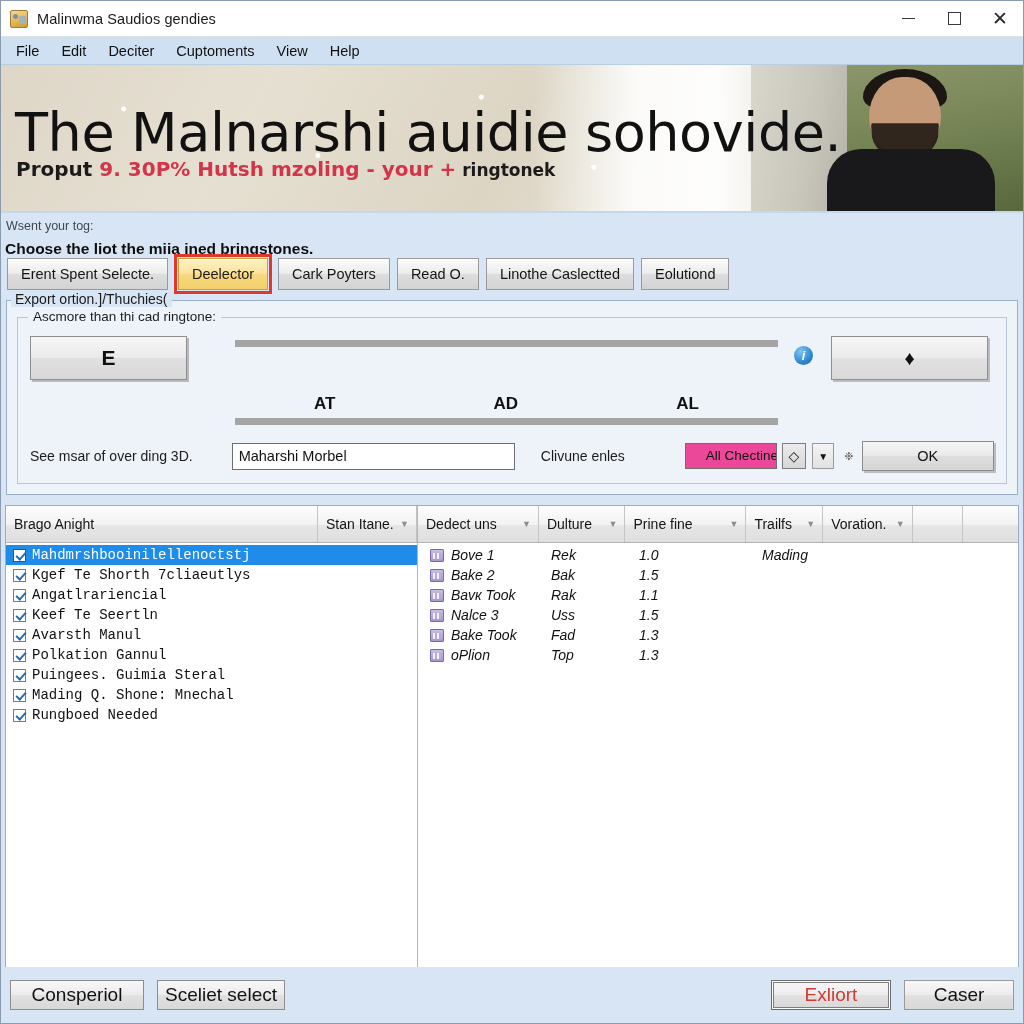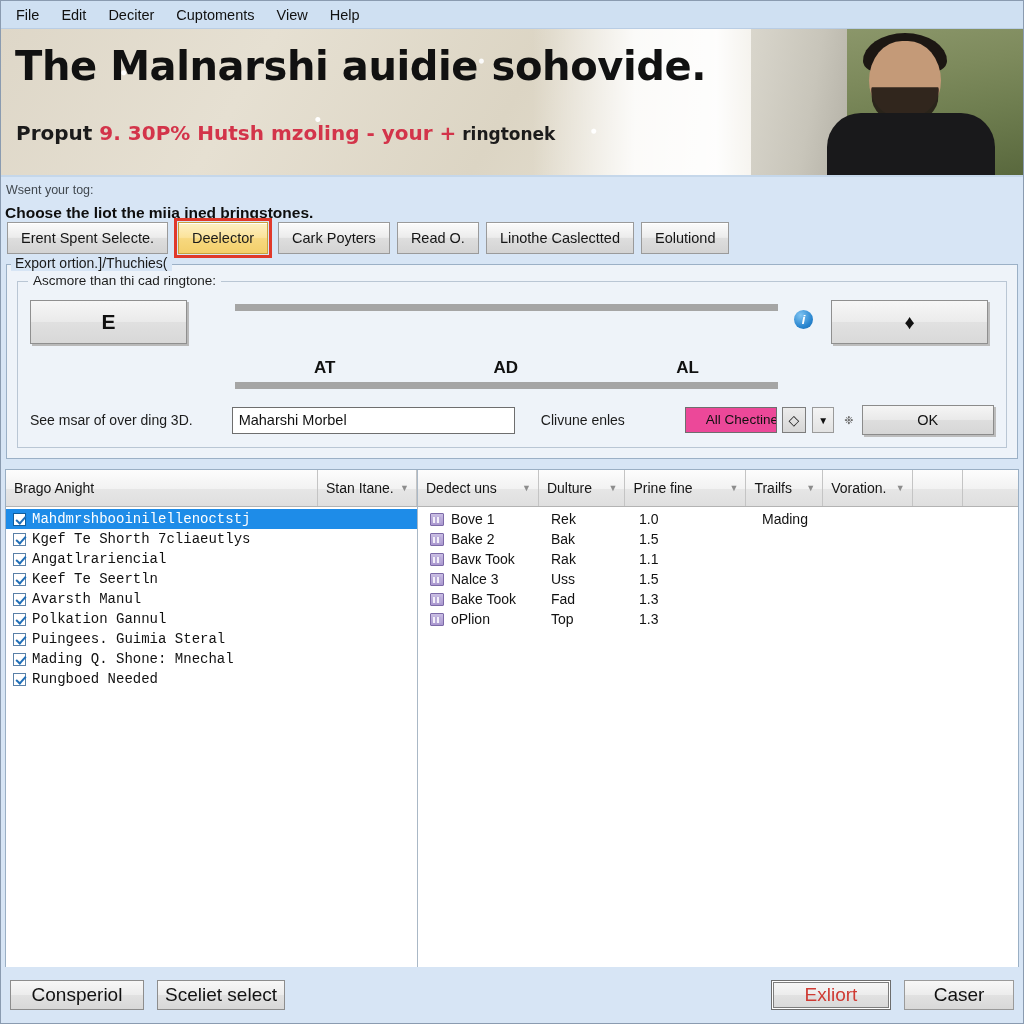--- a/index.html
+++ b/index.html
@@ -99,22 +99,22 @@
     position:absolute; left:120px; top:52px; width:68px; height:44px;
     background:#241c16; border-radius: 18% 18% 50% 50% / 22% 22% 70% 70%;
     clip-path: polygon(0 14%, 100% 14%, 96% 100%, 4% 100%);
     opacity:.92;
   }
   .bp-body {
     position:absolute; left:76px; top:84px; width:168px; height:80px;
     background:#19191b; border-radius: 34px 34px 0 0;
   }
   .banner-h1 {
-    position: absolute; left: 14px; top: 14px;
-    font-size: 40px; font-weight: 700; color: #111; letter-spacing: -0.4px;
+    position: absolute; left: 14px; top: 36px;
+    font-size: 54px; font-weight: 400; color: #111; letter-spacing: -0.4px;
     font-family: "DejaVu Sans", sans-serif;
     white-space: nowrap;
   }
   .banner-sub {
     position: absolute; left: 15px; top: 92px;
     font-size: 20px; font-weight: 700; color: #1b1b1b;
     font-family: "DejaVu Sans", sans-serif;
     white-space: nowrap;
   }
   .banner-sub .hl { color: #d3344a; }
@@ -281,21 +281,21 @@
   }
   .cbox:after {
     content: "";
     position: absolute; left: 3.5px; top: 0.5px;
     width: 4px; height: 8px;
     border: solid #1f6fb8; border-width: 0 2px 2px 0;
     transform: rotate(42deg);
   }
   .chkrow.sel .cbox { border-color:#0f5e9e; }
 
-  .filerow { display: flex; align-items: center; height: 20px; font-size: 14px; color: #111; }
+  .filerow { display: flex; align-items: center; height: 20px; font-size: 14px; color: #111; font-style: italic; }
   .ficon {
     width: 14px; height: 13px; margin: 0 7px 0 12px; flex: 0 0 auto;
     background: linear-gradient(180deg,#c9bee3,#a996cf);
     border: 1px solid #7c6aa8; border-radius: 1px;
     position: relative;
   }
   .ficon:after{
     content:""; position:absolute; left:2px; top:3px; right:2px; bottom:2px;
     background: repeating-linear-gradient(90deg,#f3f0fa 0 2px,#b7a9d8 2px 4px);
   }
@@ -326,20 +326,35 @@
     box-shadow: inset 0 0 0 1px #ffffff, inset 0 0 0 2px #7d7d7d;
   }
   .bbtn.caser { width: 110px; border-color: #9a9a9a; }
   .spacer { margin-left: auto; }
 </style>
 </head>
 <body>
 
 <div id="app">
 
+  <div class="titlebar">
+    <div class="tb-icon"></div>
+    <div class="tb-title">Malinwma Saudios gendies</div>
+    <div class="tb-controls">
+      <div class="tb-btn">
+          <span class="min"></span>
+        </div>
+      <div class="tb-btn">
+          <span class="max"></span>
+        </div>
+      <div class="tb-btn">
+          <span class="cls">✕</span>
+        </div>
+    </div>
+  </div>
 
   <div class="menubar">
     <div class="menu-item">File</div>
     <div class="menu-item">Edit</div>
     <div class="menu-item">Deciter</div>
     <div class="menu-item">Cuptoments</div>
     <div class="menu-item">View</div>
     <div class="menu-item">Help</div>
   </div>
 

